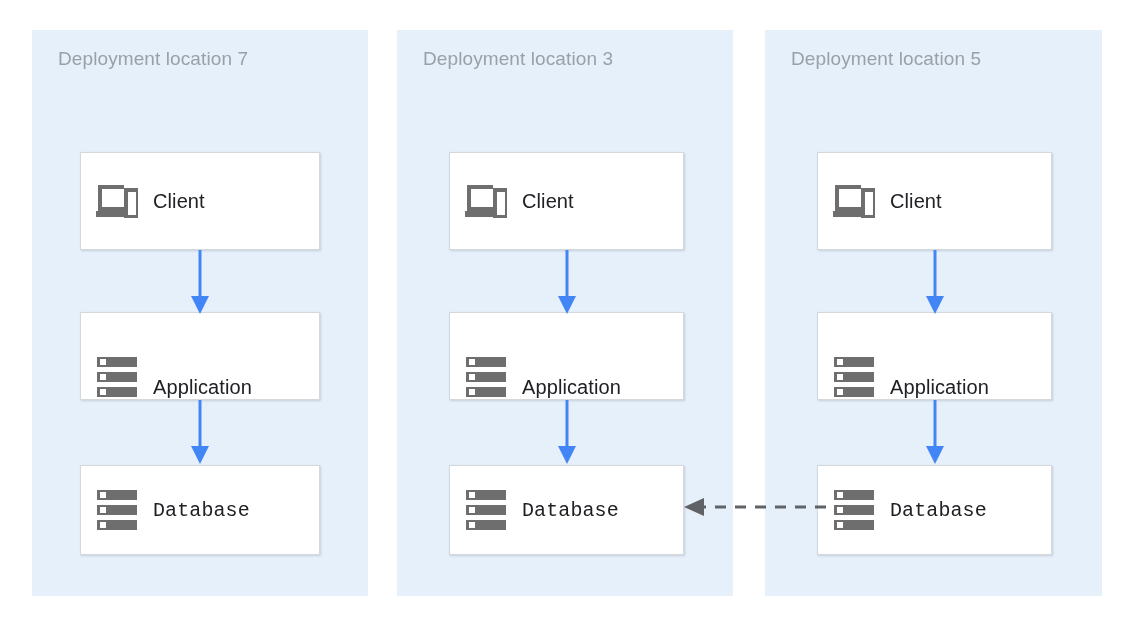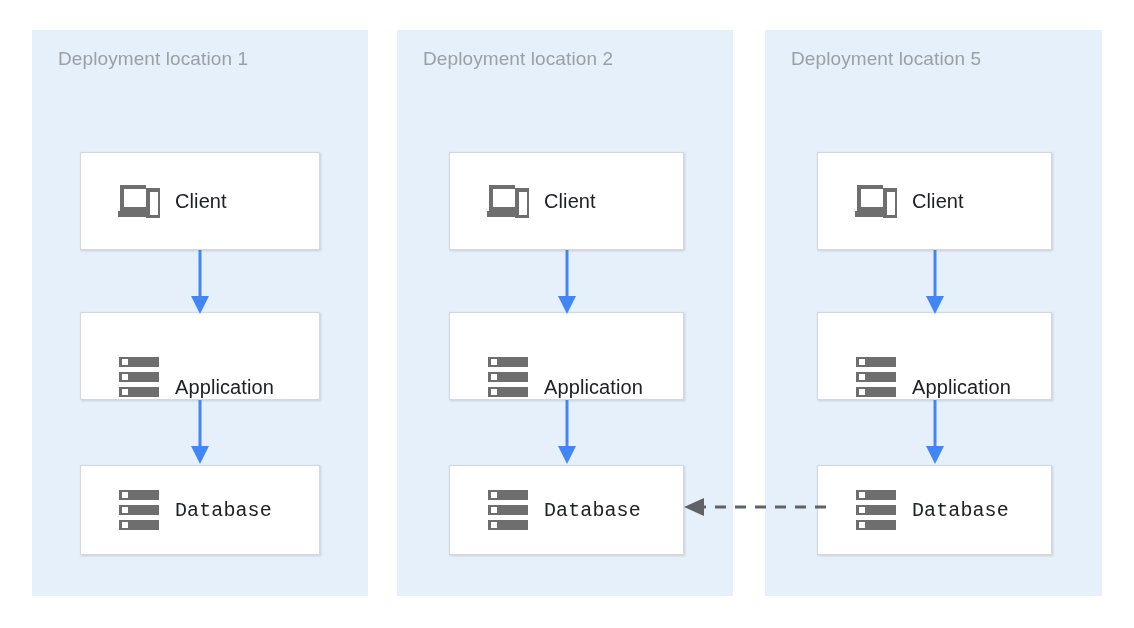--- a/index.html
+++ b/index.html
@@ -47,21 +47,21 @@
 
   
   .node {
     position: absolute;
     background: #FFFFFF;
     border: 1px solid #D3D8DC;
     box-shadow: 1px 1px 2px rgba(60, 64, 67, 0.18);
     box-sizing: border-box;
     display: flex;
     align-items: center;
-    padding-left: 36px;
+    padding-left: 14px;
   }
   .node-client   { top: 152px; height: 98px; }
   .node-app      { top: 312px; height: 88px; align-items: flex-end; }
   .node-db       { top: 465px; height: 90px; font-family: Liberation Mono, monospace; }
 
   .node-p1 { left: 80px;  width: 240px; }
   .node-p2 { left: 449px; width: 235px; }
   .node-p3 { left: 817px; width: 235px; }
 
   .node-icon {
@@ -127,25 +127,25 @@
     width: 146px;
     height: 30px;
   }
 </style>
 </head>
 <body>
 
 <div class="canvas">
 
   <div class="panel panel-1">
-    <div class="panel-title">Deployment location 1</div>
+    <div class="panel-title">Deployment location 7</div>
   </div>
 
   <div class="panel panel-2">
-    <div class="panel-title">Deployment location 2</div>
+    <div class="panel-title">Deployment location 3</div>
   </div>
 
   <div class="panel panel-3">
     <div class="panel-title">Deployment location 5</div>
   </div>
 
   <div class="node node-client node-p1">
     <span class="node-icon">
       <svg width="42" height="34" viewBox="0 0 42 34" xmlns="http://www.w3.org/2000/svg">
         <path d="M2 1 h26 v4 H6 v18 h22 v4 H2 Z" fill="#6E6E6E"></path>

